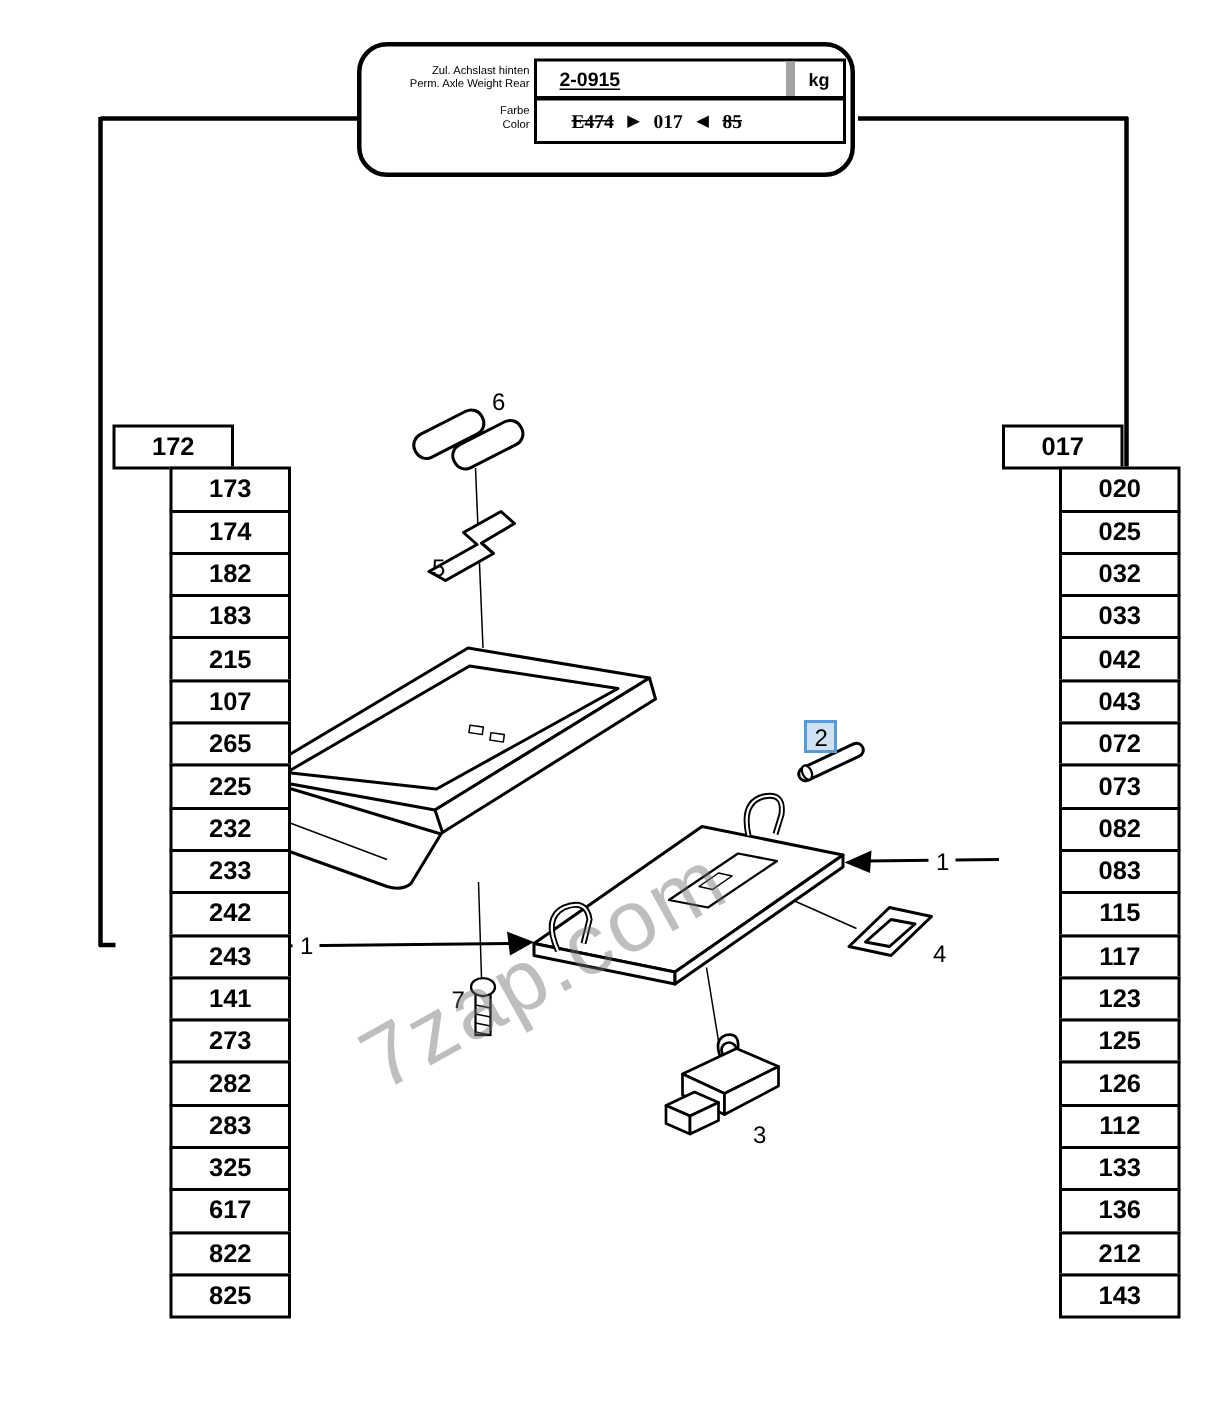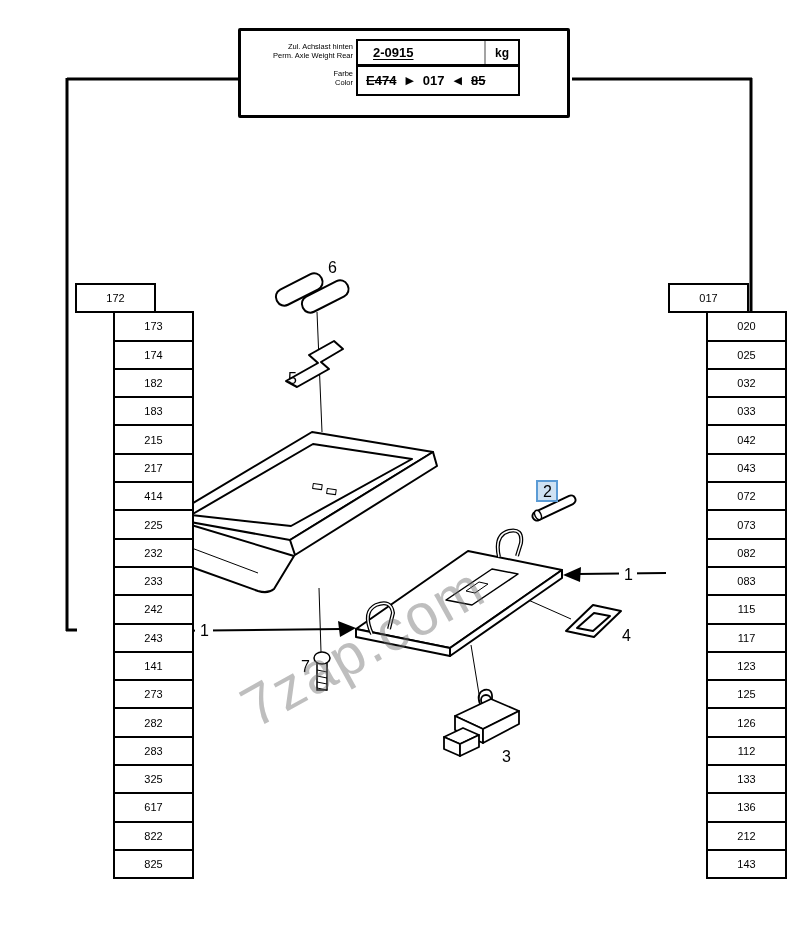--- a/index.html
+++ b/index.html
@@ -10,33 +10,33 @@
   
   #watermark{position:absolute;left:225px;top:595px;width:340px;height:70px;z-index:2;
              font-size:58px;letter-spacing:2px;color:rgba(110,110,110,0.45);
              transform:rotate(-29deg);transform-origin:center;pointer-events:none;white-space:nowrap;}
   
   .num-table{position:absolute;z-index:3;width:81px;}
   #left-table{left:75px;top:283px;}
   #right-table{left:668px;top:283px;}
   .num-cell{box-sizing:border-box;width:81px;height:30.3px;border:2px solid #000;
             display:flex;align-items:center;justify-content:center;
-            font-weight:normal;font-size:11px;background:#fff;}
+            font-weight:bold;font-size:17px;background:#fff;}
   .num-cell + .num-cell{margin-top:-2px;margin-left:38px;}
   
   #plate{position:absolute;left:238px;top:28px;width:332px;height:90px;z-index:3;
-         border:3px solid #000;border-radius:2px;background:#fff;box-sizing:border-box;}
+         border:3px solid #000;border-radius:20px;background:#fff;box-sizing:border-box;}
   .plate-label{position:absolute;font-size:7.5px;line-height:1.2;text-align:right;width:100px;}
   #weight-label{left:12px;top:11px;}
   #color-label{left:12px;top:38px;width:100px;}
-  #plate-table{position:absolute;left:115px;top:8px;width:164px;border:2px solid #000;box-sizing:border-box;background:#fff;}
+  #plate-table{position:absolute;left:115px;top:8px;width:208px;border:2px solid #000;box-sizing:border-box;background:#fff;}
   #plate-row1{display:flex;height:23px;border-bottom:3px solid #000;align-items:center;}
   #weight-value{flex:1;padding-left:15px;font-weight:bold;font-size:13px;text-decoration:underline;text-underline-offset:2px;}
-  #weight-unit{width:32px;border-left:2px solid #a3a3a3;height:100%;display:flex;align-items:center;justify-content:center;font-weight:bold;font-size:12px;}
-  #plate-row2{display:flex;height:27px;align-items:center;padding-left:8px;gap:9px;font-weight:bold;font-size:13px;}
+  #weight-unit{width:32px;border-left:6px solid #a3a3a3;height:100%;display:flex;align-items:center;justify-content:center;font-weight:bold;font-size:12px;}
+  #plate-row2{display:flex;height:27px;align-items:center;padding-left:23px;gap:9px;font-weight:bold;font-size:13px;font-family:Liberation Serif, serif;}
   .strike{text-decoration:line-through;}
   .mini-arrow{font-size:11px;font-weight:normal;}
   .callout-text{font-size:16px;font-family:"Liberation Sans",sans-serif;fill:#000;}
 </style>
 </head>
 <body>
 
 <div id="stage">
 
   <svg id="drawing" width="811" height="935" viewBox="0 0 811 935">
@@ -159,22 +159,22 @@
     </div>
   </div>
 
   <div id="left-table" class="num-table">
       <div class="num-cell">172</div>
       <div class="num-cell">173</div>
       <div class="num-cell">174</div>
       <div class="num-cell">182</div>
       <div class="num-cell">183</div>
       <div class="num-cell">215</div>
-      <div class="num-cell">217</div>
-      <div class="num-cell">414</div>
+      <div class="num-cell">107</div>
+      <div class="num-cell">265</div>
       <div class="num-cell">225</div>
       <div class="num-cell">232</div>
       <div class="num-cell">233</div>
       <div class="num-cell">242</div>
       <div class="num-cell">243</div>
       <div class="num-cell">141</div>
       <div class="num-cell">273</div>
       <div class="num-cell">282</div>
       <div class="num-cell">283</div>
       <div class="num-cell">325</div>

